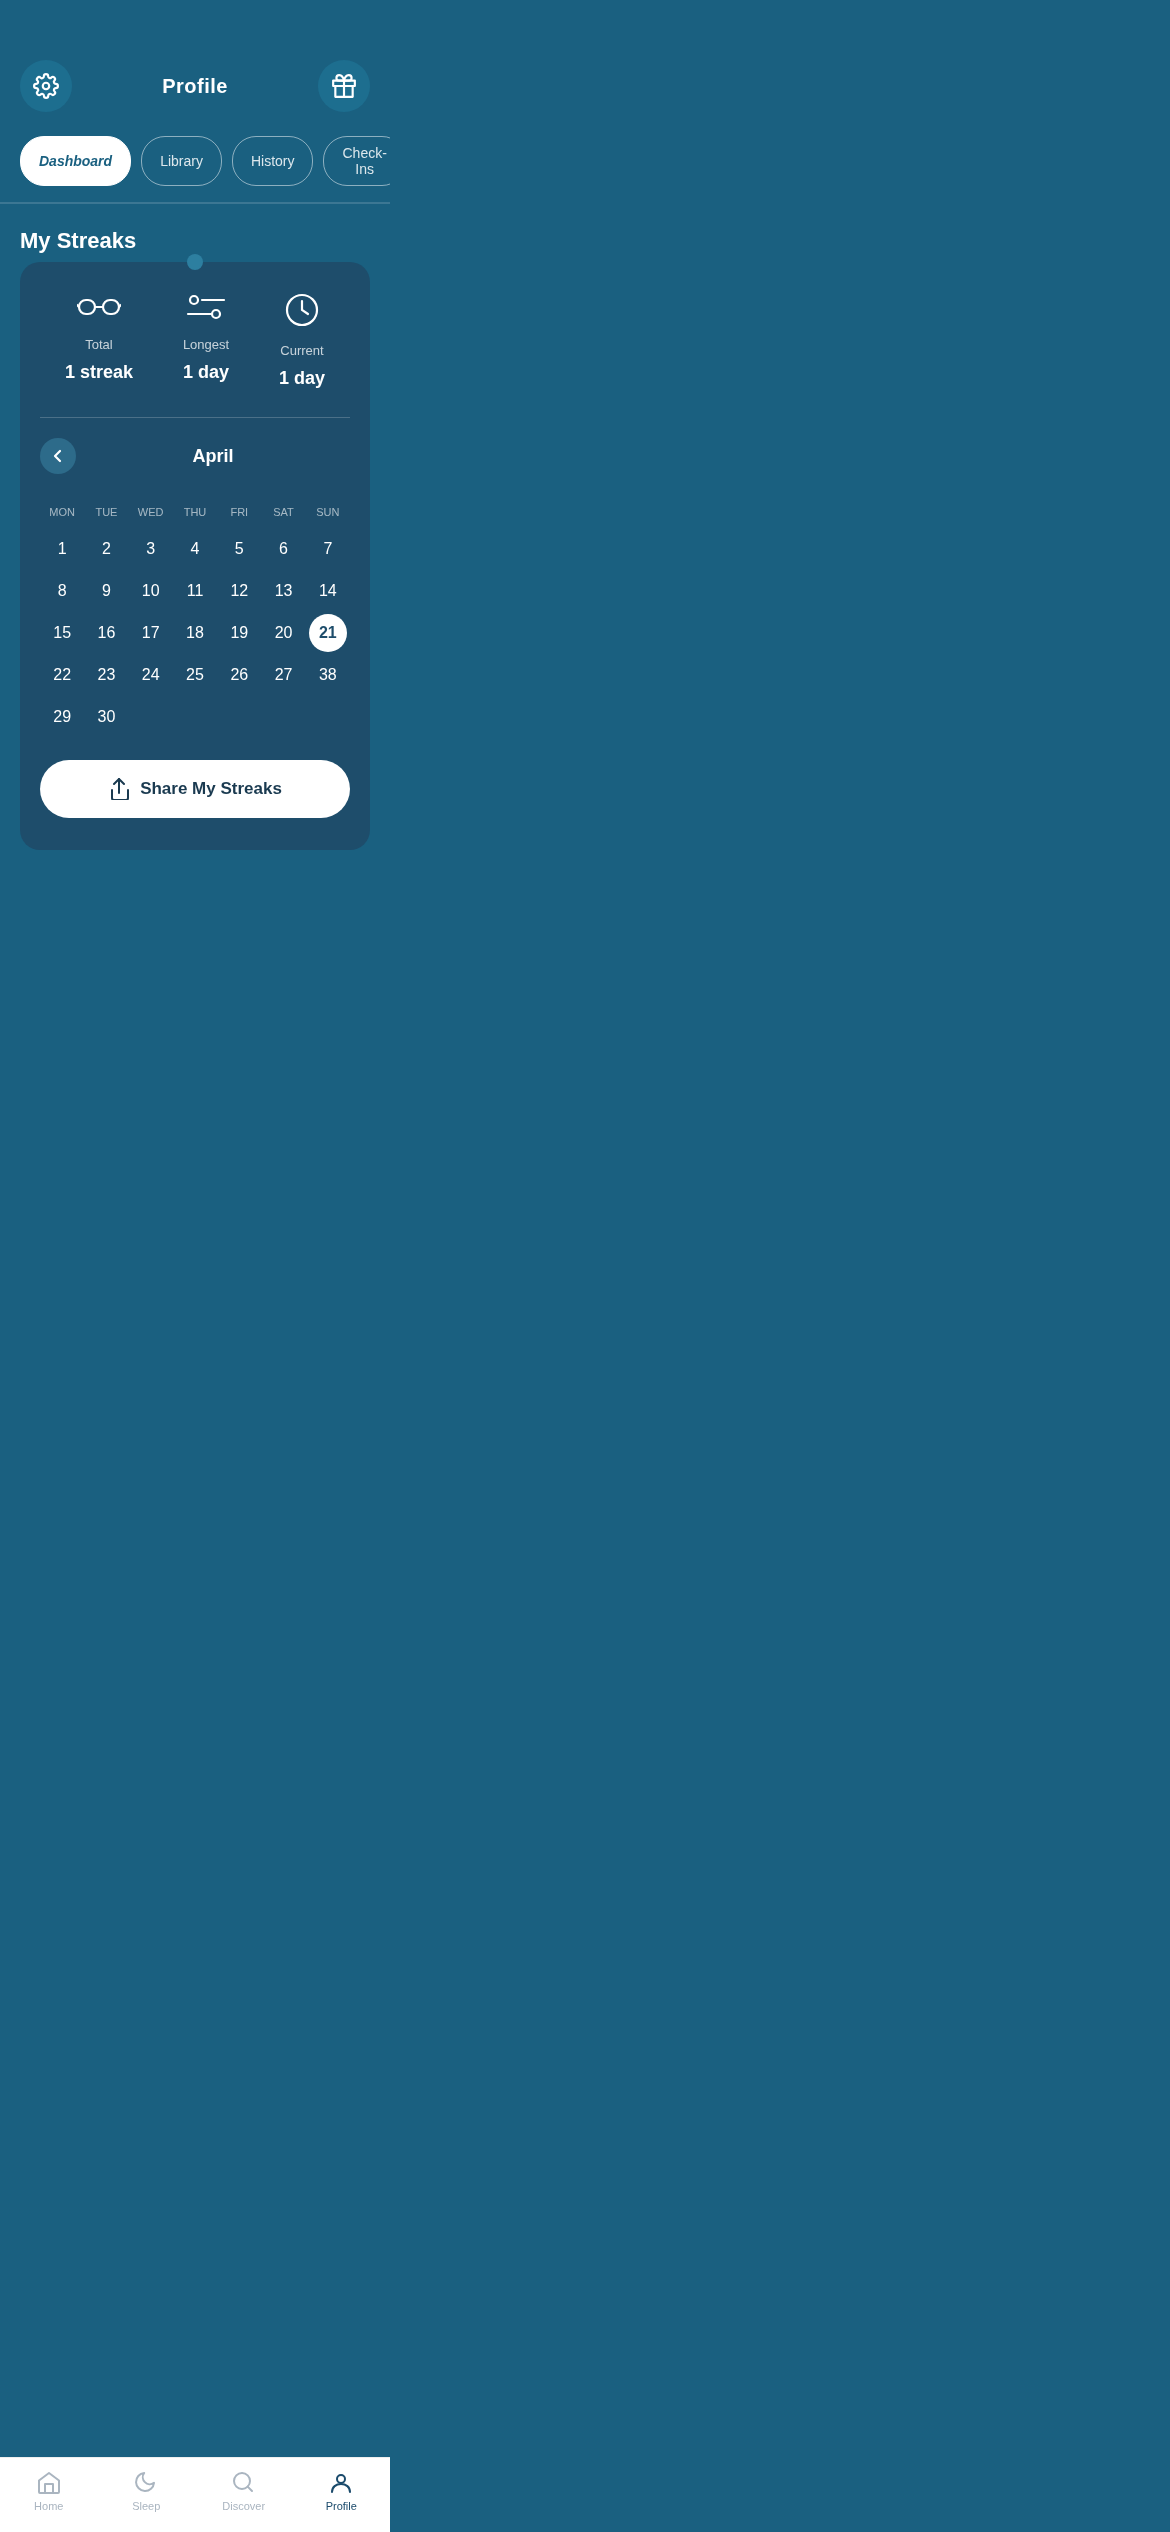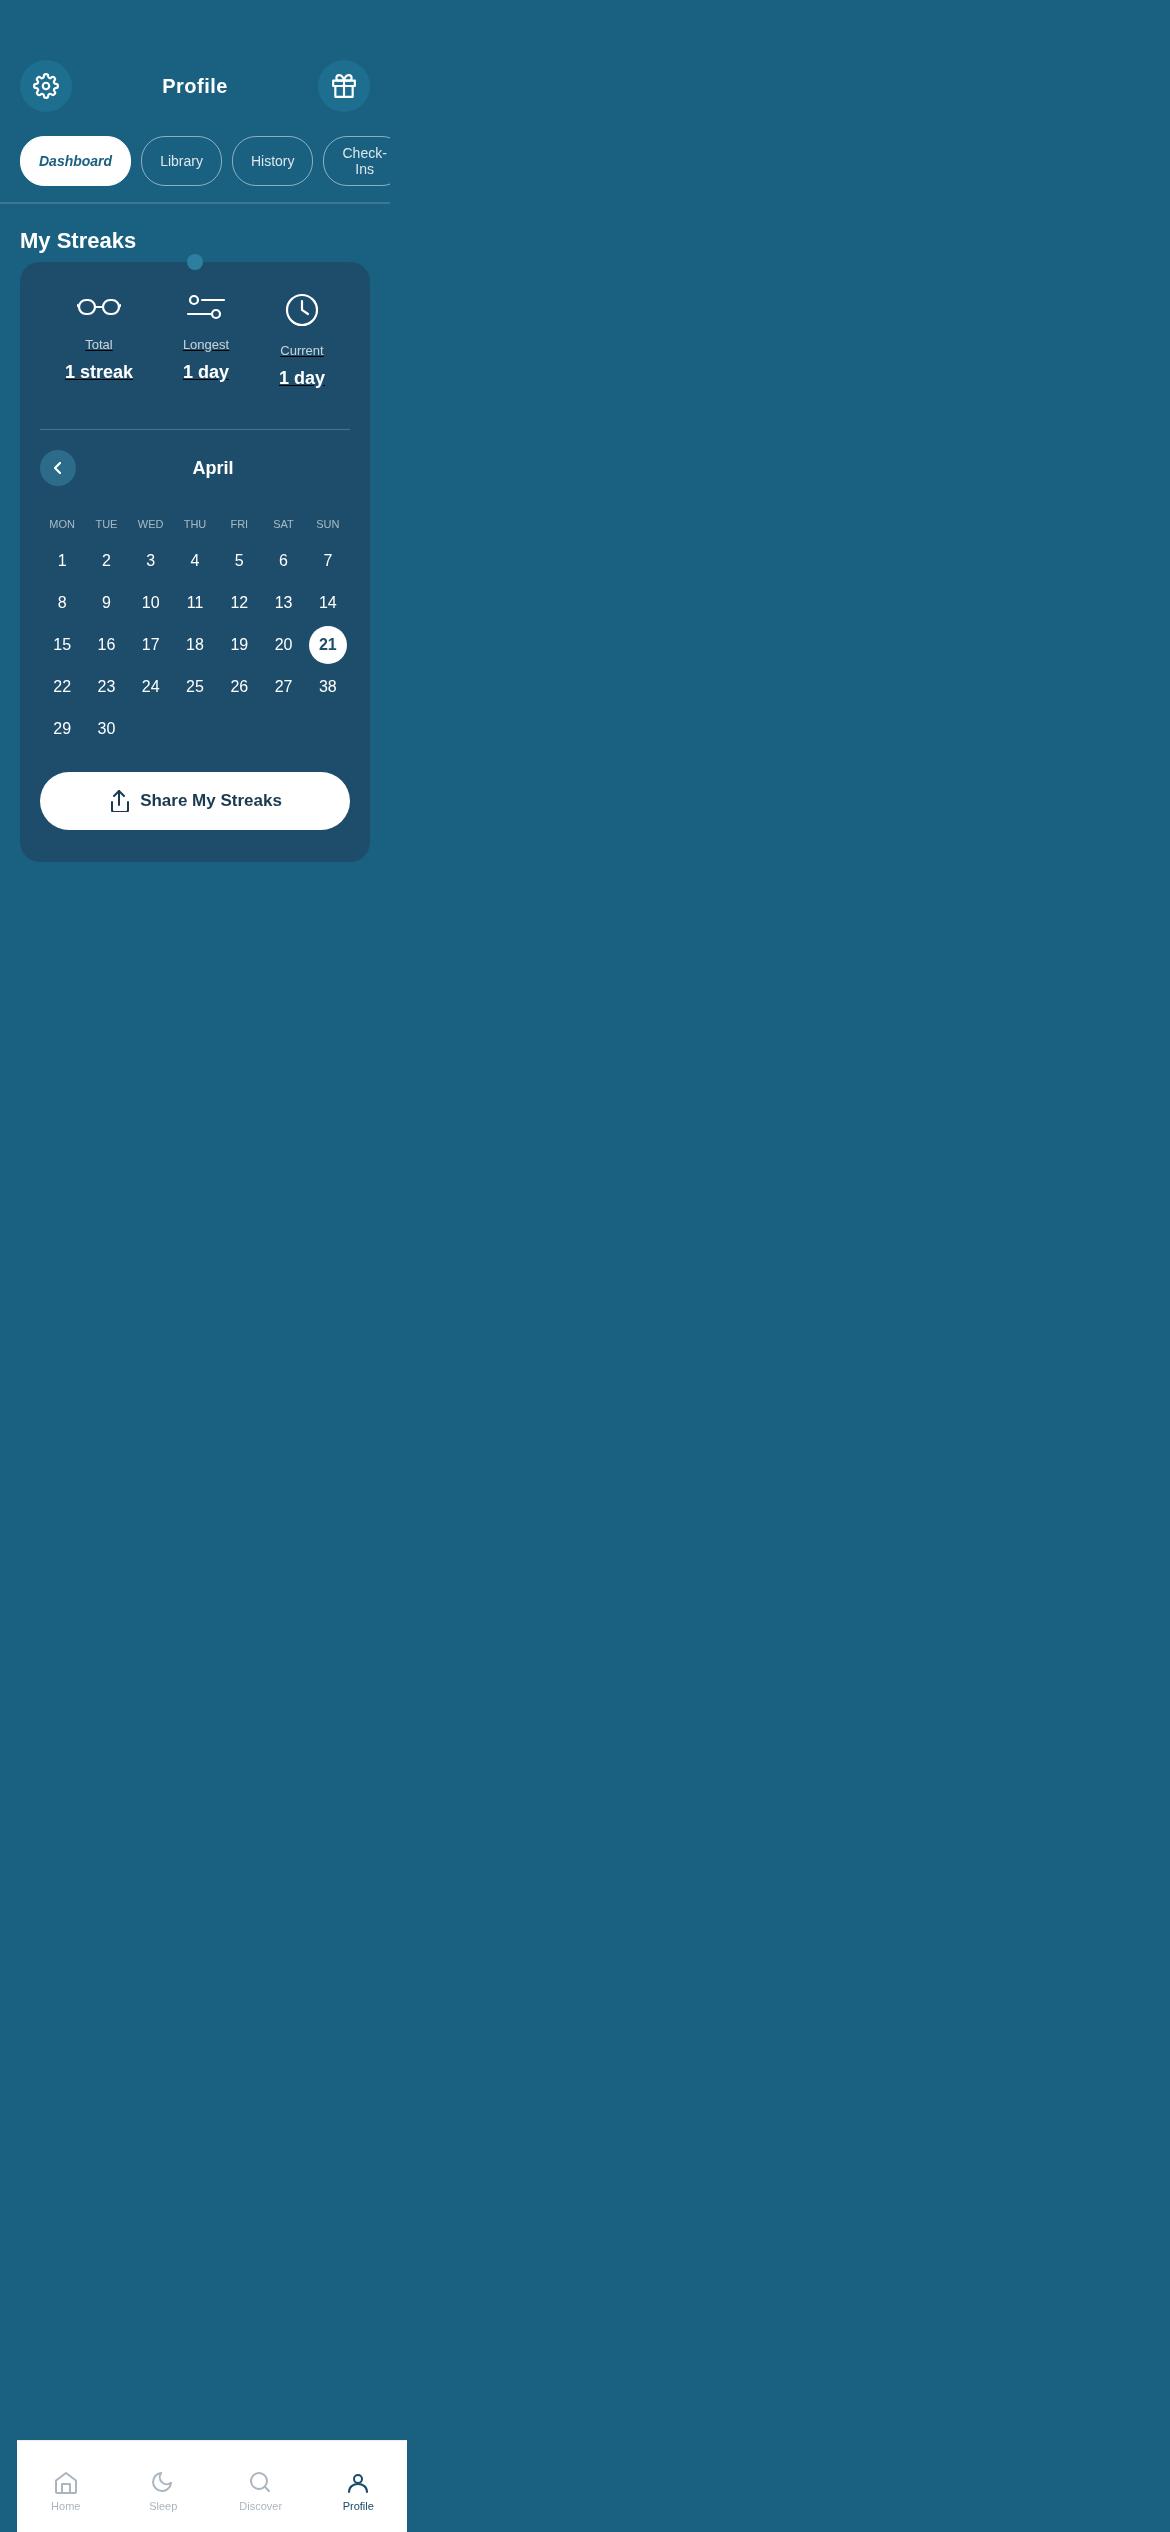--- a/index.html
+++ b/index.html
@@ -106,22 +106,21 @@
       background: #1e4d6b;
       border-radius: 20px;
       padding: 30px 20px 24px;
     }
 
     
     .stats-row {
       display: flex;
       justify-content: space-around;
       align-items: flex-start;
-      margin-bottom: 40px;
-      text-decoration: underline;
+      margin-bottom: 28px;
     }
 
     .stat-item {
       display: flex;
       flex-direction: column;
       align-items: center;
       gap: 10px;
     }
 
     .stat-icon {
@@ -247,27 +246,27 @@
       cursor: pointer;
       color: #1a3a50;
       font-size: 17px;
       font-weight: 600;
     }
 
     
     .bottom-nav {
       position: fixed;
       bottom: 0;
-      left: 17px;
+      left: 0;
       width: 390px;
       background: white;
       display: flex;
       justify-content: space-around;
       align-items: center;
-      padding: 29px 0 20px;
+      padding: 12px 0 20px;
       border-top: 1px solid #eee;
     }
 
     .nav-item {
       display: flex;
       flex-direction: column;
       align-items: center;
       gap: 4px;
       cursor: pointer;
       min-width: 60px;

